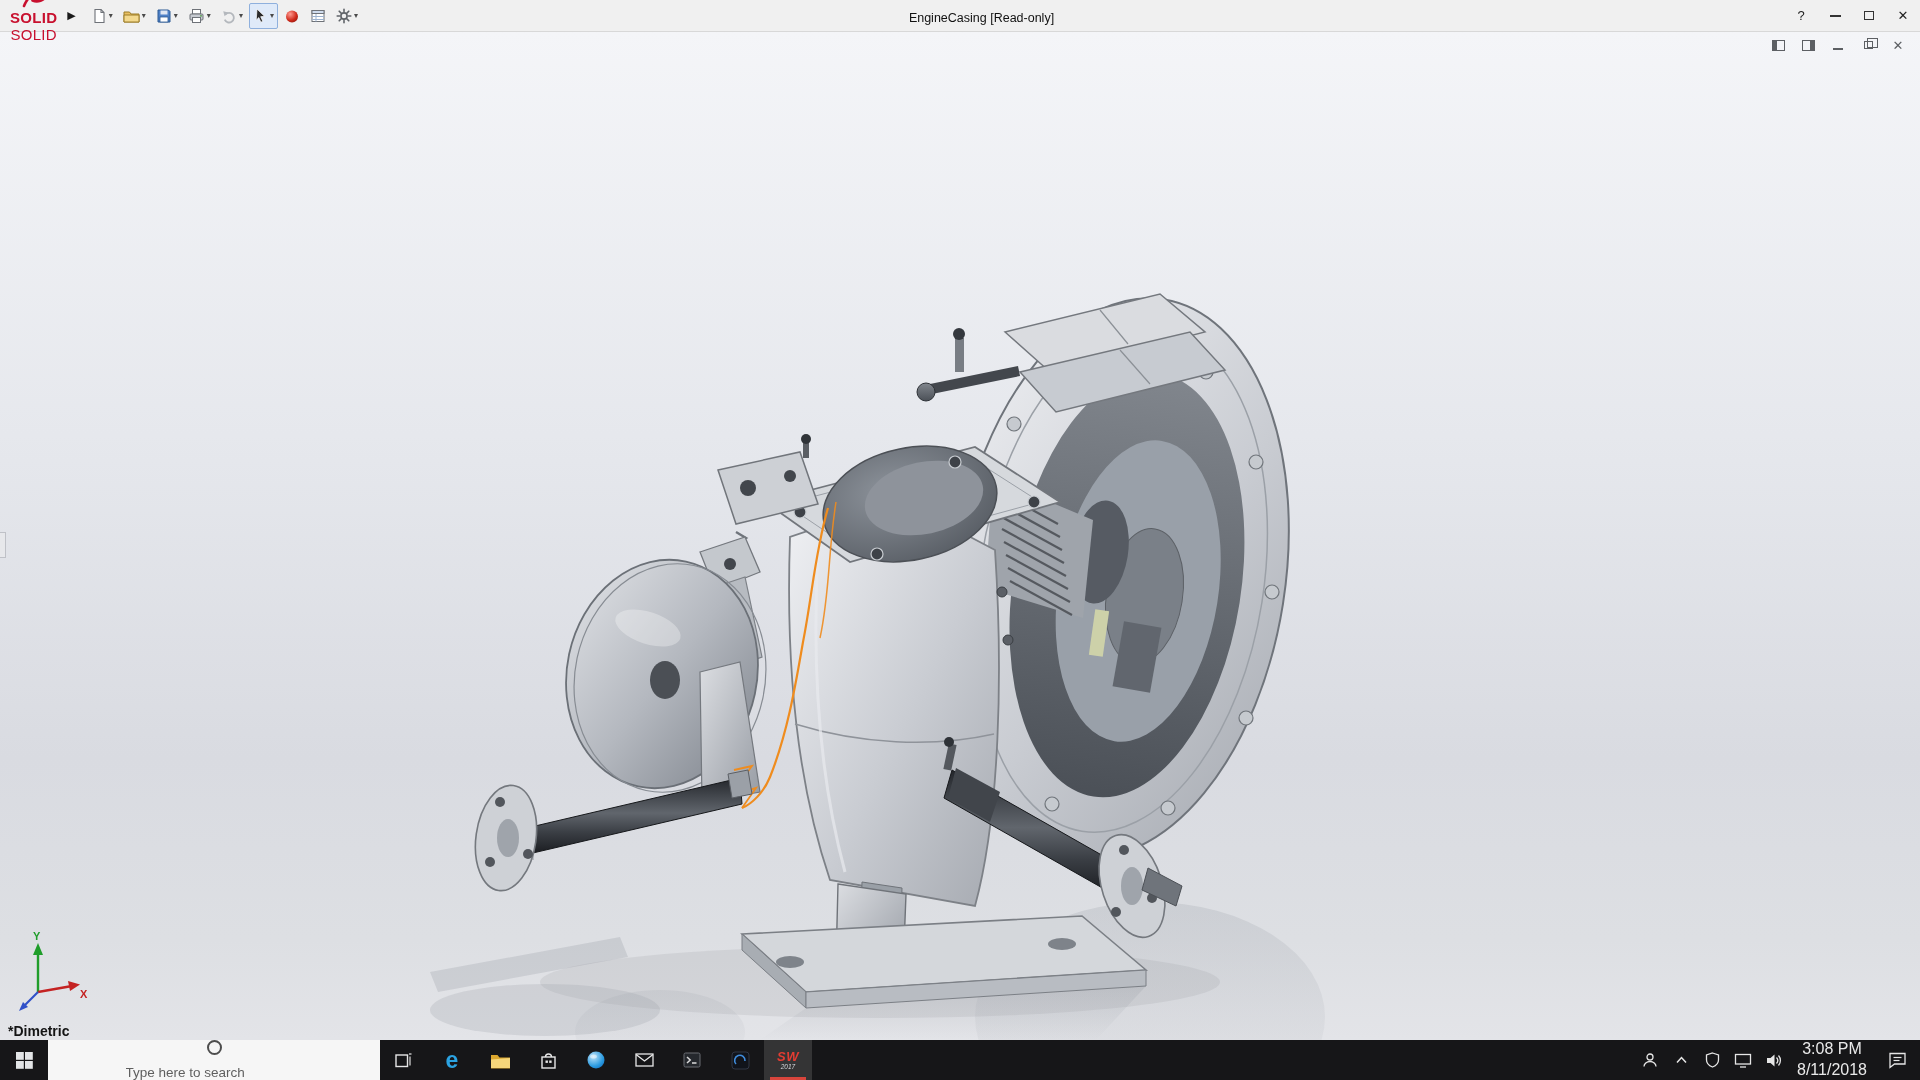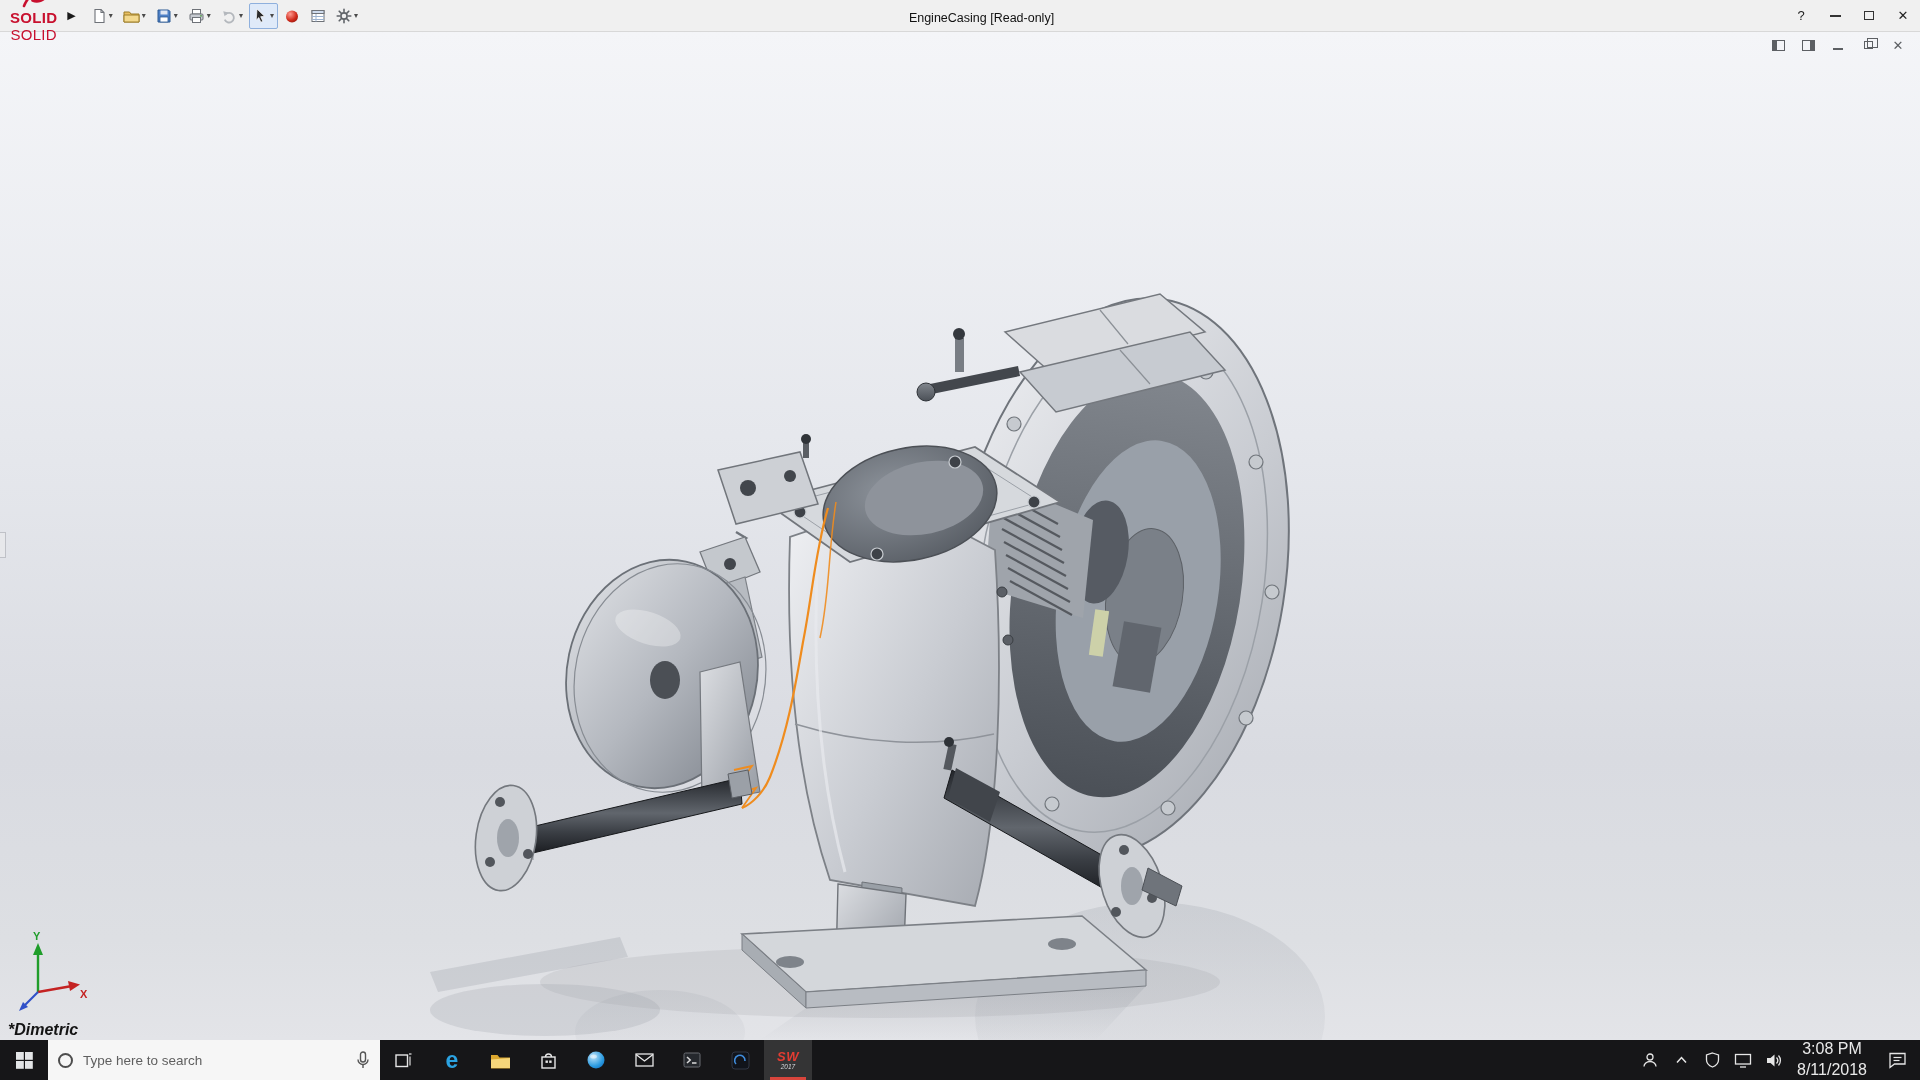--- a/index.html
+++ b/index.html
@@ -47,31 +47,31 @@
   .dc-close { font-size: 13px; line-height: 1; }
 
   .splitter-nub {
     position: absolute; left: 0; top: 500px; width: 6px; height: 26px;
     background: #e7e8eb; border: 1px solid #bfc1c7; border-left: none; cursor: pointer;
   }
 
   .model-svg { position: absolute; left: 0; top: 0; }
 
   .triad { position: absolute; left: 12px; bottom: 26px; }
-  .orientation-label { position: absolute; left: 8px; bottom: 1px; font-size: 16px; font-weight: 700; color: #141414; font-style: italic; }
+  .orientation-label { position: absolute; left: 8px; bottom: 1px; font-size: 14px; font-weight: 700; color: #141414; }
 
   
   .taskbar {
     position: absolute; bottom: 0; left: 0; width: 1920px; height: 40px;
     background: #161618; display: flex; align-items: stretch; z-index: 40;
   }
   .tb-start { width: 48px; display: flex; align-items: center; justify-content: center; cursor: pointer; }
   .tb-search {
     width: 332px; background: #f6f6f6; display: flex; align-items: center;
-    padding: 0 10px; gap: 10px; cursor: text;
+    padding: 0 10px; gap: 10px; cursor: text; flex-direction: column;
   }
   .cortana-ring { width: 15px; height: 15px; border: 2px solid #4d4d4d; border-radius: 50%; flex: none; }
   .tb-search input {
     border: none; outline: none; background: transparent; flex: 1;
     font-size: 13.5px; color: #444; font-family: "Liberation Sans", sans-serif;
   }
   .tb-search input::placeholder { color: #5f5f5f; opacity: 1; }
   .tb-app { width: 48px; display: flex; align-items: center; justify-content: center; cursor: pointer; position: relative; }
   .tb-app.active { background: rgba(255,255,255,.13); font-style: italic; }
   .tb-app.active .underline { position: absolute; bottom: 0; left: 6px; right: 6px; height: 3px; background: #d8453c; }

